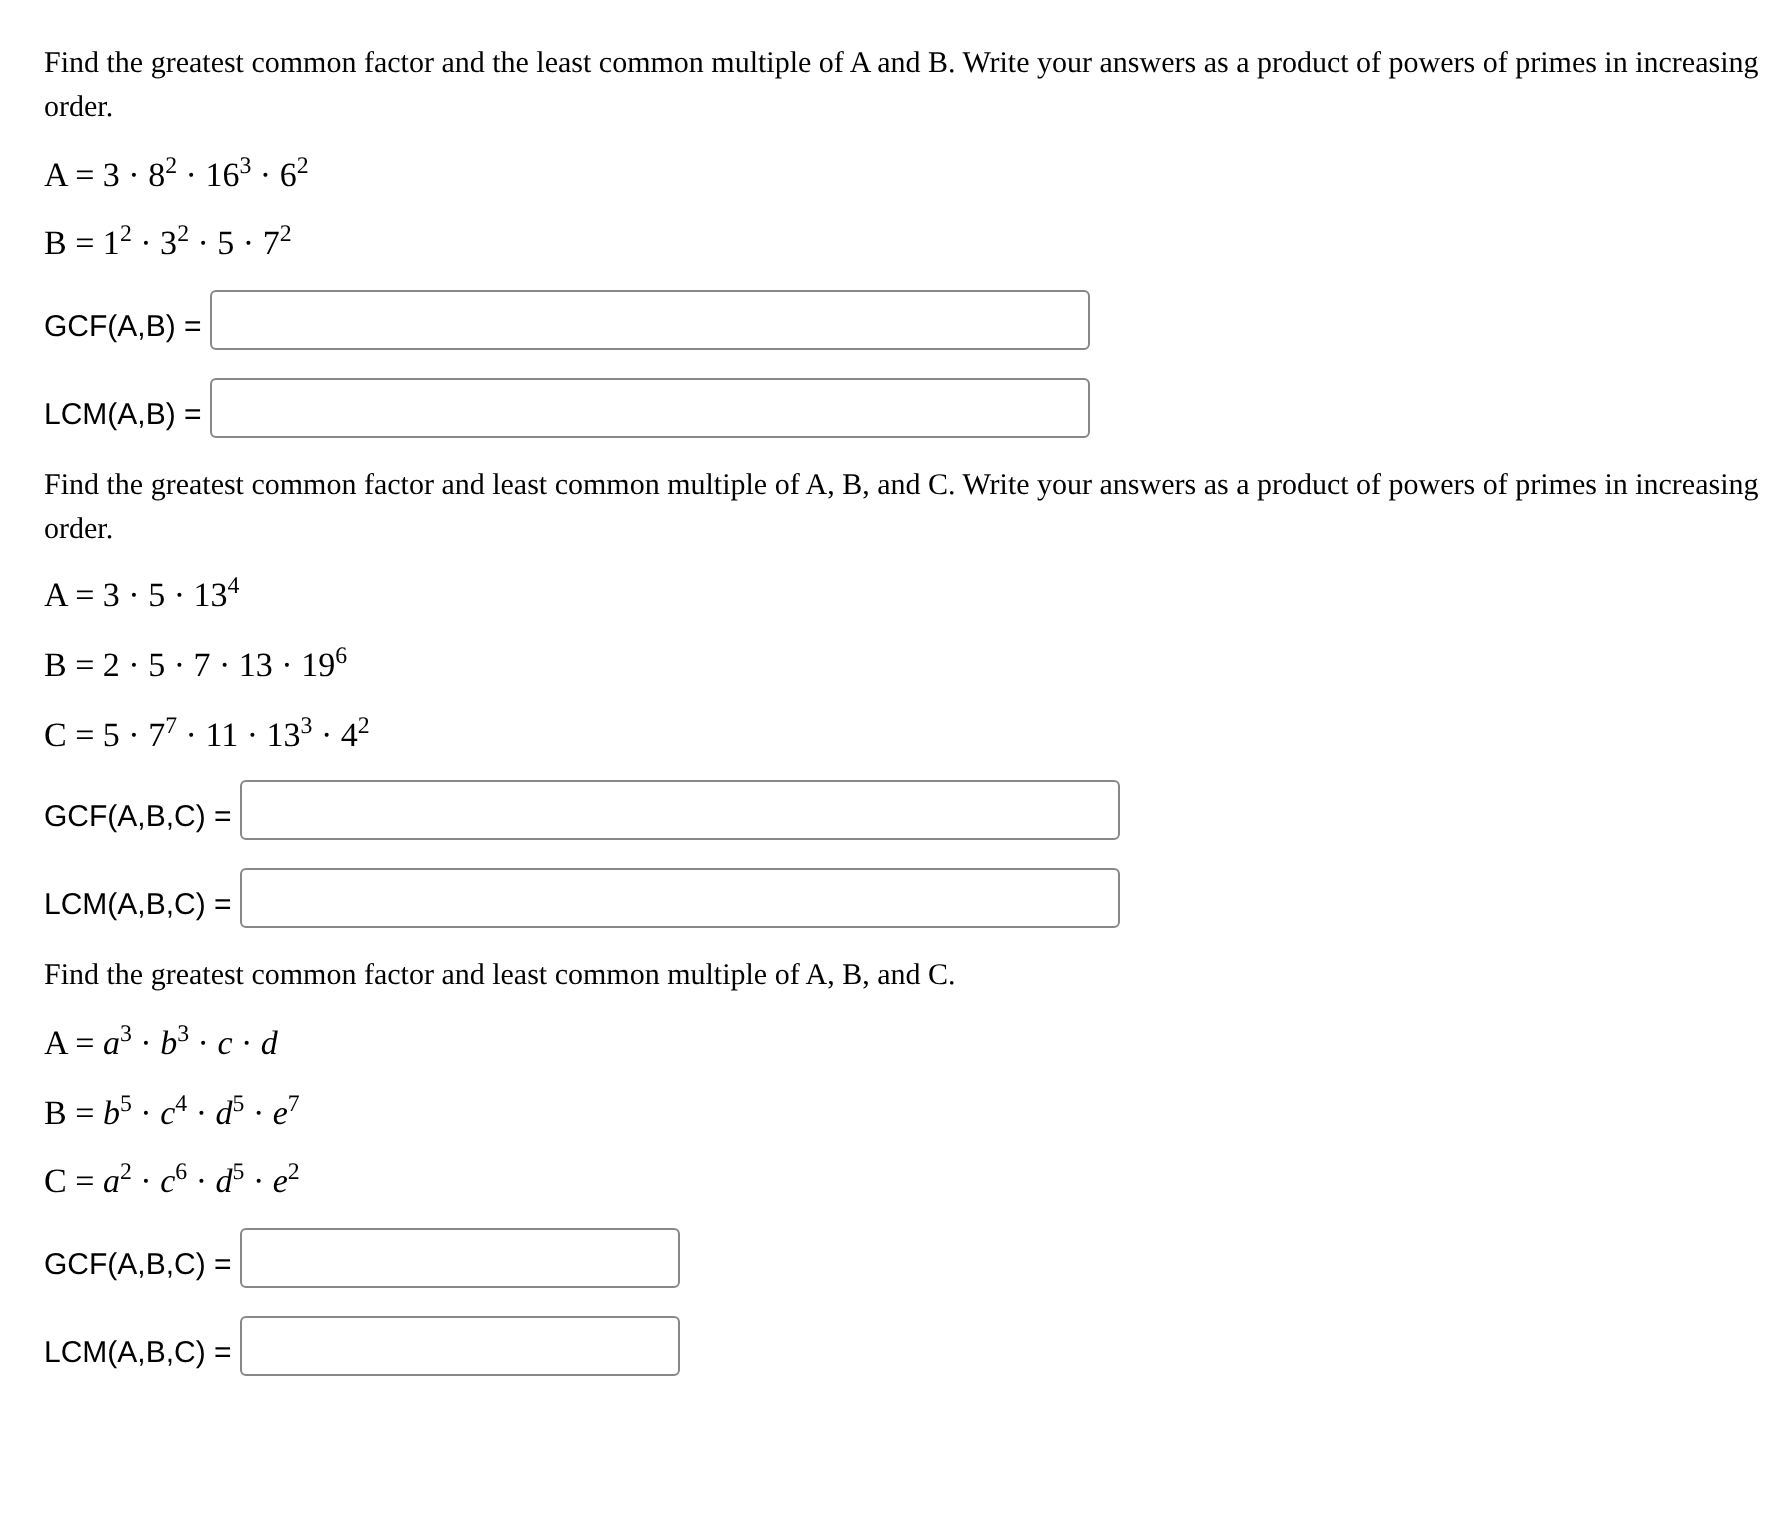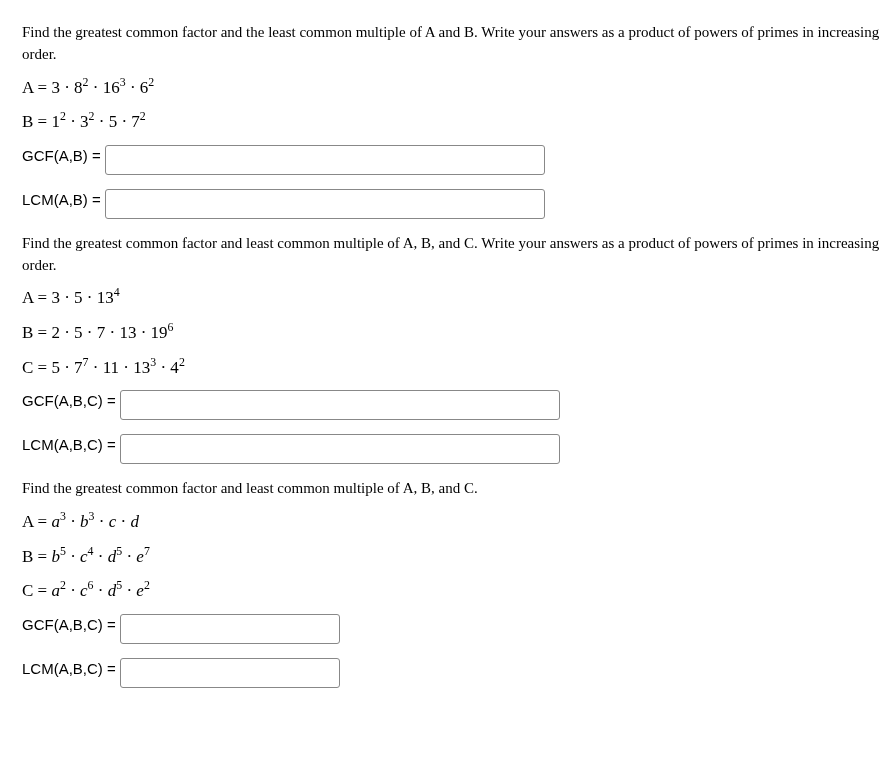--- a/index.html
+++ b/index.html
@@ -18,21 +18,21 @@
   .eq-line {
     font-family: "Times New Roman", serif;
     font-size: 17px;
     margin: 6px 0 10px 0;
   }
   .answer-line {
     font-family: Arial, sans-serif;
     font-size: 15px;
     margin: 10px 0 14px 0;
     display: flex;
-    align-items: flex-start;
+    align-items: flex-end;
   }
   .answer-line .lbl {
     margin-right: 4px;
   }
   input.ans {
     height: 24px;
     border: 1px solid #888;
     border-radius: 3px;
     padding: 2px 4px;
     font-size: 14px;

